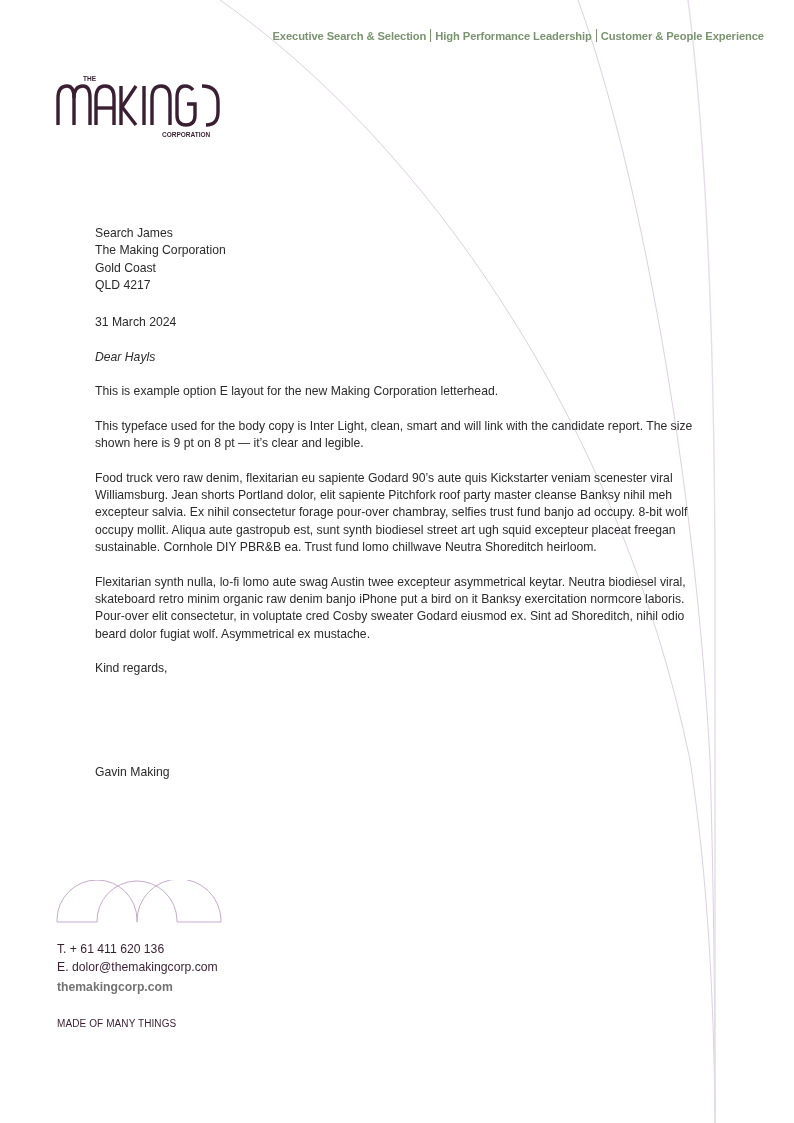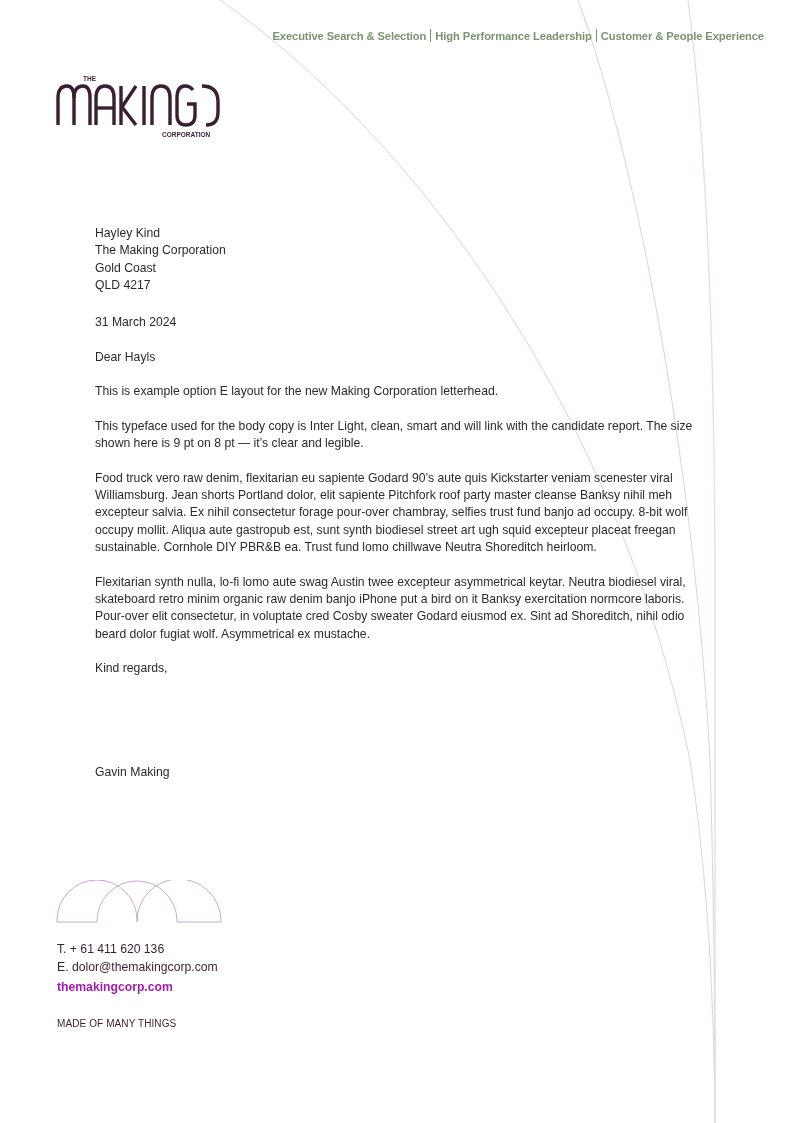--- a/index.html
+++ b/index.html
@@ -10,21 +10,21 @@
              color: #7a9470; letter-spacing: -0.1px; white-space: nowrap; }
   .tagline .sep { display: inline-block; width: 1px; height: 13px; background: #7a9470; vertical-align: -2px; margin: 0 4px; }
   .logo { position: absolute; left: 56px; top: 74px; width: 168px; height: 66px; }
   .body-text { position: absolute; left: 95px; top: 225px; width: 600px; font-size: 12.2px; line-height: 17.3px; color: #2b2b2b; }
   .body-text p { margin: 0 0 17.3px 0; }
   .addr div { line-height: 17.3px; }
   .sig-gap { height: 69px; }
   .arches { position: absolute; left: 56px; top: 880px; width: 166px; height: 46px; }
   .contact { position: absolute; left: 57px; top: 941px; font-size: 12.2px; color: #3a1e32; }
   .contact .line { line-height: 17.5px; font-weight: 400; }
-  .contact .web { color: #a21caf; font-weight: bold; margin-top: 3px; }
+  .contact .web { color: #737373; font-weight: bold; margin-top: 3px; }
   .motto { position: absolute; left: 57px; top: 1018px; font-size: 10px; color: #3a1e32; letter-spacing: 0.1px; }
 </style>
 </head>
 <body>
 
 <svg class="curves" viewBox="0 0 794 1123">
   <path d="M220,0 C420,140 620,420 690,760 C708,880 714,1000 715,1123" fill="none" stroke="#ddd0e2" stroke-width="1"></path>
   <path d="M578,0 C640,170 695,480 710,760 C714,900 715,1020 715,1123" fill="none" stroke="#ddd0e2" stroke-width="1"></path>
   <path d="M688,0 C705,130 714,330 715,560 L715,1123" fill="none" stroke="#e6dcea" stroke-width="1.4"></path>
 </svg>
@@ -51,27 +51,27 @@
     <path d="M96,51 L96,24 Q96,12 105,12 Q114,12 114,24 L114,51"></path>
 
     <path d="M137,16 Q134,12 129,12 Q121,12 121,24 L121,41 Q121,51 130,51 Q139,51 139,41 L139,30 L131,30"></path>
     <path d="M146,12 Q162,12 162,28 L162,38 Q162,51 150,51"></path>
   </g>
   <text x="106" y="63" font-family="Liberation Sans, sans-serif" font-size="6.5" font-weight="bold" fill="#3a1e32">CORPORATION</text>
 </svg>
 
 <div class="body-text">
   <div class="addr">
-    <div>Hayley Kind</div>
+    <div>Search James</div>
     <div>The Making Corporation</div>
     <div>Gold Coast</div>
     <div>QLD 4217</div>
   </div>
   <p style="margin-top:20px;">31 March 2024</p>
-  <p style="margin-top:10px;">Dear Hayls</p>
+  <p style="margin-top:10px;font-style:italic;">Dear Hayls</p>
   <p>This is example option E layout for the new Making Corporation letterhead.</p>
   <p>This typeface used for the body copy is Inter Light, clean, smart and will link with the candidate report. The size shown here is 9 pt on 8 pt — it’s clear and legible.</p>
   <p>Food truck vero raw denim, flexitarian eu sapiente Godard 90’s aute quis Kickstarter veniam scenester viral Williamsburg. Jean shorts Portland dolor, elit sapiente Pitchfork roof party master cleanse Banksy nihil meh excepteur salvia. Ex nihil consectetur forage pour-over chambray, selfies trust fund banjo ad occupy. 8-bit wolf occupy mollit. Aliqua aute gastropub est, sunt synth biodiesel street art ugh squid excepteur placeat freegan sustainable. Cornhole DIY PBR&amp;B ea. Trust fund lomo chillwave Neutra Shoreditch heirloom.</p>
   <p>Flexitarian synth nulla, lo-fi lomo aute swag Austin twee excepteur asymmetrical keytar. Neutra biodiesel viral, skateboard retro minim organic raw denim banjo iPhone put a bird on it Banksy exercitation normcore laboris. Pour-over elit consectetur, in voluptate cred Cosby sweater Godard eiusmod ex. Sint ad Shoreditch, nihil odio beard dolor fugiat wolf. Asymmetrical ex mustache.</p>
   <p>Kind regards,</p>
   <div class="sig-gap"></div>
   <p>Gavin Making</p>
 </div>
 
 <svg class="arches" viewBox="0 0 166 46">

